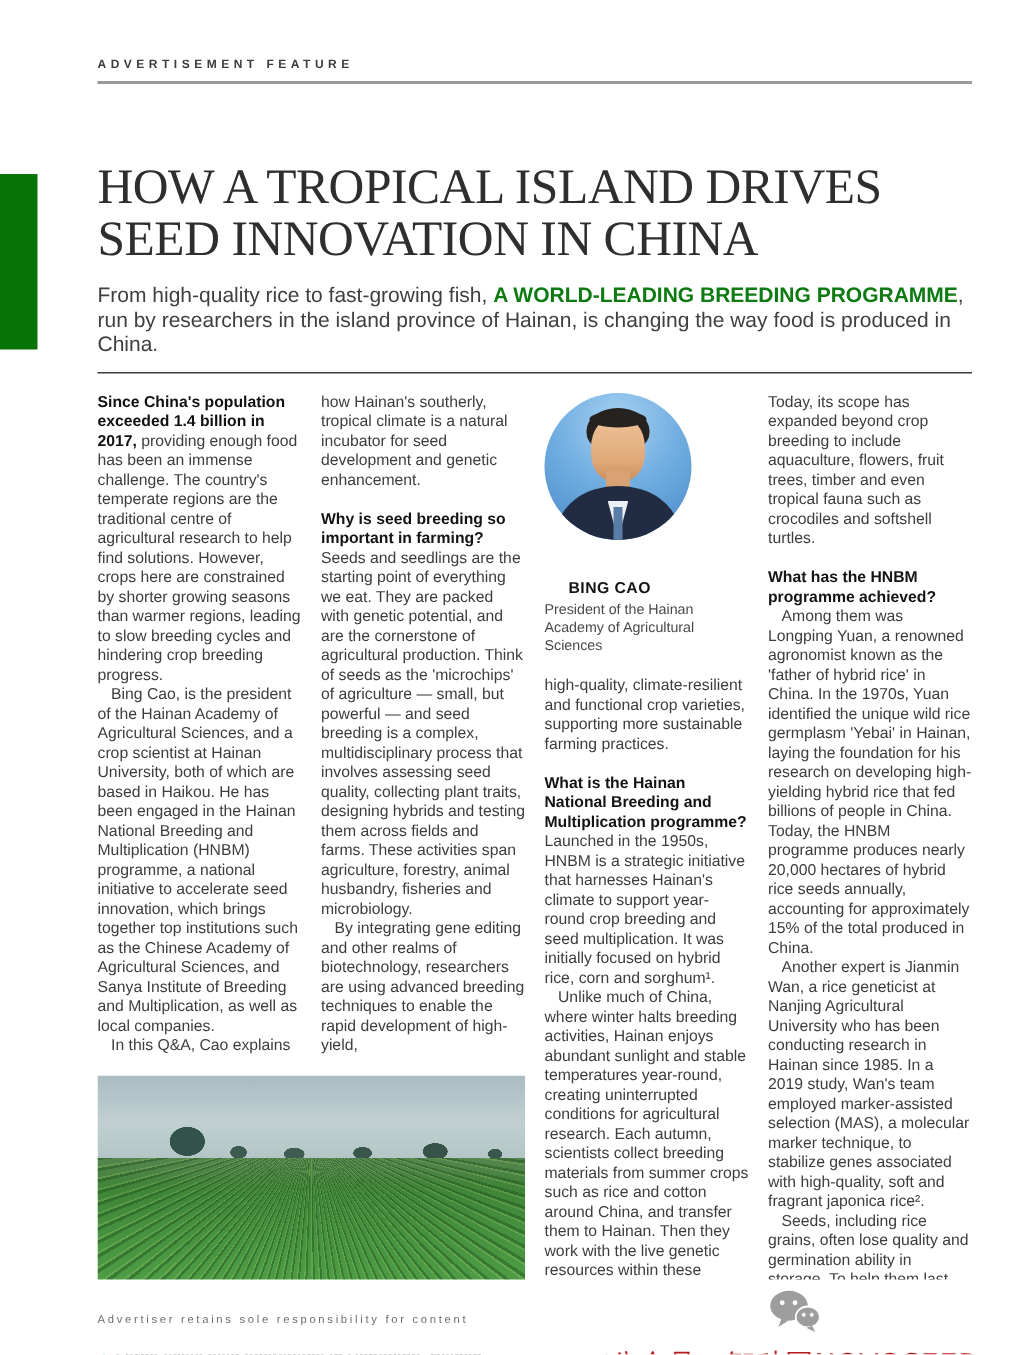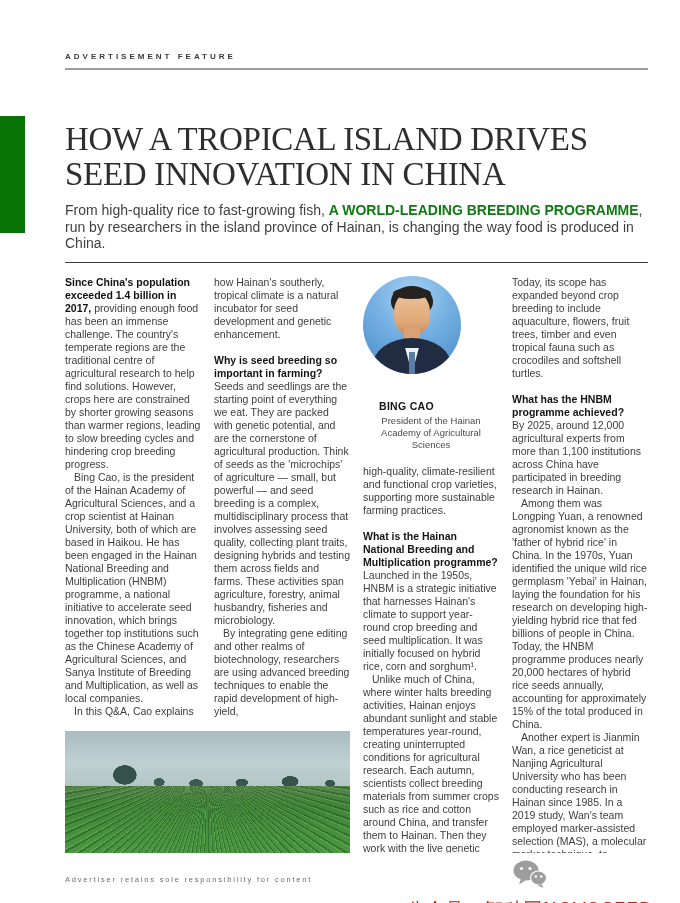--- a/index.html
+++ b/index.html
@@ -1,20 +1,20 @@
 <!DOCTYPE html>
 <html><head>
 <meta charset="utf-8">
 <style>
   html,body { margin:0; padding:0; background:#fff; }
   .page { position:relative; width:680px; height:903px; background:#ffffff; overflow:hidden;
           font-family:"Liberation Sans", sans-serif; }
 
   
-  .kicker-block { margin:52px 32px 0 65px; }
+  .kicker-block { margin:38px 32px 0 65px; }
   .kicker { font-size:8px; font-weight:bold; letter-spacing:3px; color:#3c3c3c; }
   .kicker-rule { margin-top:7px; border-top:2px solid #9a9a9a; }
 
   
   .green-bar { position:absolute; left:0; top:116px; width:25px; height:117px; background:#087408; }
 
   
   .masthead { margin:52px 32px 0 65px; }
   .title { font-family:"Liberation Serif", serif; font-weight:normal; font-size:33px;
            line-height:35px; color:#2e2e2e; margin:0; letter-spacing:-0.3px; }
@@ -70,21 +70,21 @@
             border-radius:48% 48% 42% 42%; }
   .p-fringe { position:absolute; top:12px; left:30px; width:38px; height:11px; background:#26221f;
               border-radius:50%; }
   .p-neck { position:absolute; top:52px; left:41px; width:16px; height:16px; background:#d9a274; }
   .p-suit { position:absolute; bottom:-6px; left:9px; width:80px; height:42px; background:#212c42;
             border-radius:50% 50% 0 0 / 70% 70% 0 0; }
   .p-shirt { position:absolute; bottom:0; left:42px; width:14px; height:26px; background:#eef1f4;
              clip-path:polygon(0 0,100% 0,50% 100%); }
   .p-tie { position:absolute; bottom:0; left:46px; width:6px; height:22px; background:#5a7da6; }
   .pname { font-size:10.5px; font-weight:bold; letter-spacing:0.3px; color:#141414;padding-left:16px; }
-  .prole { font-size:9.5px; line-height:12px; color:#4a4a4a; margin-top:2px;text-align:center; }
+  .prole { font-size:9.5px; line-height:12px; color:#4a4a4a; margin-top:2px; }
   .col .after-profile { margin-top:0; }
 
   
   .footer { position:absolute; left:0; right:0; bottom:0; height:50px; background:#fff;text-align:center; }
   .disclaimer { position:absolute; left:65px; top:22px; font-size:7.5px; letter-spacing:1.8px;
                 color:#6e6e6e; }
   .wechat { position:absolute; right:26px; top:7px; display:flex; align-items:center; gap:9px;
             color:#b91c1c;flex-direction:column; }
   .wechat-text { font-size:19px; letter-spacing:0.5px; font-family:"DejaVu Sans", sans-serif; }
 </style>
@@ -150,21 +150,20 @@
       </div>
       <p class="after-profile">high-quality, climate-resilient and functional crop varieties, supporting more sustainable farming practices.</p>
       <h3>What is the Hainan National Breeding and Multiplication programme?</h3>
       <p>Launched in the 1950s, HNBM is a strategic initiative that harnesses Hainan's climate to support year-round crop breeding and seed multiplication. It was initially focused on hybrid rice, corn and sorghum¹.</p>
       <p class="indent">Unlike much of China, where winter halts breeding activities, Hainan enjoys abundant sunlight and stable temperatures year-round, creating uninterrupted conditions for agricultural research. Each autumn, scientists collect breeding materials from summer crops such as rice and cotton around China, and transfer them to Hainan. Then they work with the live genetic resources within these materials to identify desirable traits and select high-quality seeds. Over the past six decades, the HNBM programme has supported more than 70% of China's 20,000 new crop varieties.</p>
     </div>
 
     <div class="col">
       <p>Today, its scope has expanded beyond crop breeding to include aquaculture, flowers, fruit trees, timber and even tropical fauna such as crocodiles and softshell turtles.</p>
       <h3>What has the HNBM programme achieved?</h3>
-      <p>By 2025, around 12,000 agricultural experts from more than 1,100 institutions across China have participated in breeding research in Hainan.</p>
       <p class="indent">Among them was Longping Yuan, a renowned agronomist known as the 'father of hybrid rice' in China. In the 1970s, Yuan identified the unique wild rice germplasm 'Yebai' in Hainan, laying the foundation for his research on developing high-yielding hybrid rice that fed billions of people in China. Today, the HNBM programme produces nearly 20,000 hectares of hybrid rice seeds annually, accounting for approximately 15% of the total produced in China.</p>
       <p class="indent">Another expert is Jianmin Wan, a rice geneticist at Nanjing Agricultural University who has been conducting research in Hainan since 1985. In a 2019 study, Wan's team employed marker-assisted selection (MAS), a molecular marker technique, to stabilize genes associated with high-quality, soft and fragrant japonica rice².</p>
       <p class="indent"><span>Seeds, including rice grains, often lose quality and germination ability in storage. To help them last longer, Wan's team took a key gene for dormancy called </span></p>
     </div>
 
   </main>
 
   <footer class="footer">
     <div class="disclaimer">Advertiser retains sole responsibility for content</div>
     <div class="wechat">

